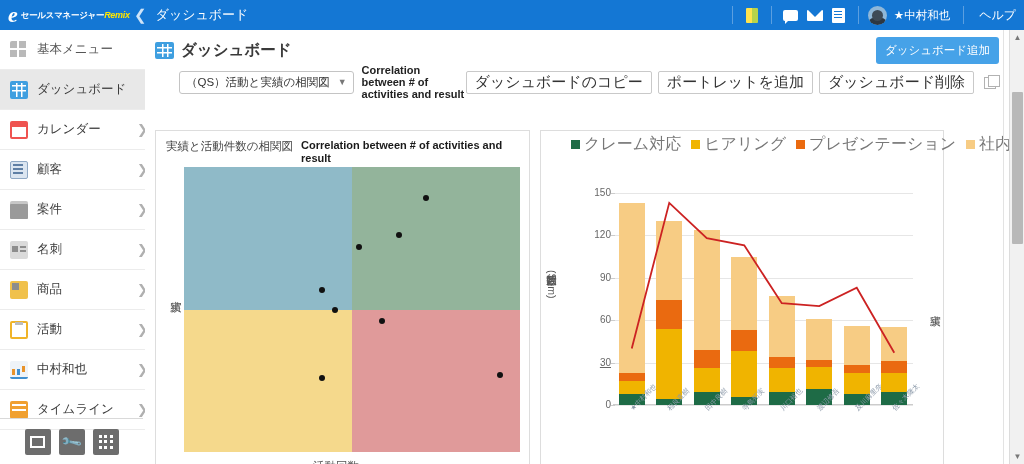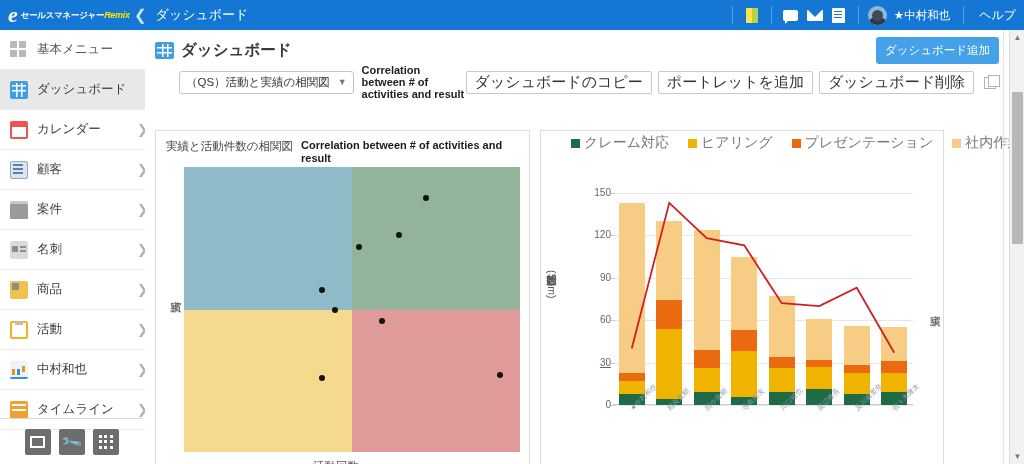--- a/index.html
+++ b/index.html
@@ -141,21 +141,21 @@
   .sc-plot{ position:absolute; left:16px; top:0px; width:336px; height:285px; }
   .q{ position:absolute; width:50%; height:50%; }
   .q-tl{ left:0; top:0; background:#8fbac8; }
   .q-tr{ left:50%; top:0; background:#93b49b; }
   .q-bl{ left:0; top:50%; background:#f5d98c; }
   .q-br{ left:50%; top:50%; background:#e09a9a; }
   .dot{ position:absolute; width:6px;height:6px;border-radius:50%;background:#111; }
   .sc-xlab{ position:absolute; left:0; top:292px; width:336px; text-align:center; font-size:11.5px; color:#555;}
 
   
-  .legend{ display:flex; align-items:center; gap:19px; padding:3px 0 0 30px; font-size:14px; color:#777; }
+  .legend{ display:flex; align-items:center; gap:10px; padding:3px 0 0 30px; font-size:16px; color:#777; }
   .lg{ display:flex; align-items:center; gap:4px; white-space:nowrap;}
   .lg i{ width:9px;height:9px;display:inline-block; }
 
   
   .bar-wrap{ position:absolute; left:0px; top:56px; width:404px; height:292px; }
   .bc-ylab{ position:absolute; left:4px; top:80px; font-size:10.5px; color:#555; writing-mode:vertical-rl; }
   .bc-ylab2{ position:absolute; right:2px; top:120px; font-size:10.5px; color:#555; writing-mode:vertical-rl; }
   .bc-plot{ position:absolute; left:72px; top:6px; width:300px; height:212px; }
   .gridline{ position:absolute; left:0; width:100%; height:1px; background:#e6e6e6; }
   .ytick{ position:absolute; right:302px; font-size:10px; color:#666; transform:translateY(-6px); width:40px; text-align:right;}

